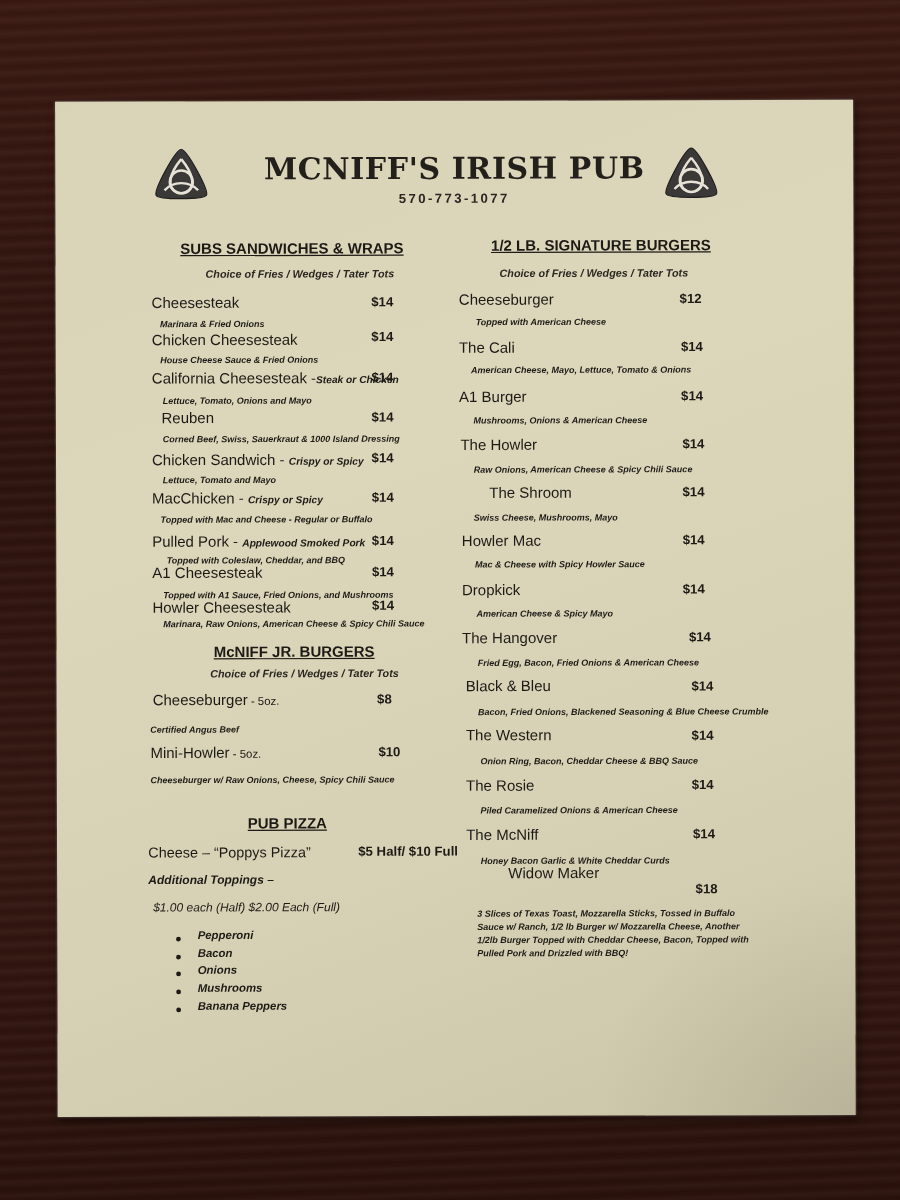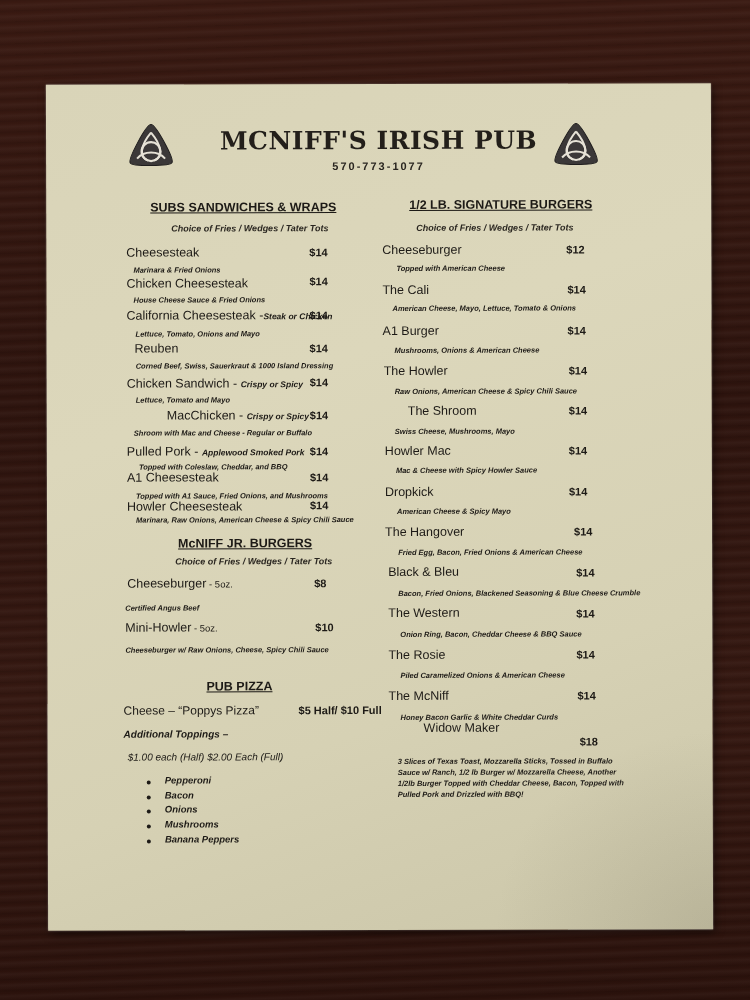--- a/index.html
+++ b/index.html
@@ -95,23 +95,23 @@
       <div class="item-name" style="left:88px; top:257px;"><span>Reuben</span><span class="sub"></span></div>
       <div class="item-price" style="left:263px; top:258px;">$14</div>
       <div class="item-desc" style="left:89px; top:277px;">Corned Beef, Swiss, Sauerkraut &amp; 1000 Island Dressing</div>
     </div>
     <div>
       <div class="item-name" style="left:80px; top:292px;"><span>Chicken Sandwich - </span><span class="sub">Crispy  or Spicy</span></div>
       <div class="item-price" style="left:263px; top:292px;">$14</div>
       <div class="item-desc" style="left:89px; top:311px;">Lettuce, Tomato and Mayo</div>
     </div>
     <div>
-      <div class="item-name" style="left:80px; top:324px;margin-left:40px;"><span>MacChicken - </span><span class="sub">Crispy  or Spicy</span></div>
+      <div class="item-name" style="left:80px; top:324px;"><span>MacChicken - </span><span class="sub">Crispy  or Spicy</span></div>
       <div class="item-price" style="left:263px; top:325px;">$14</div>
-      <div class="item-desc" style="left:87px; top:344px;">Shroom with Mac and Cheese - Regular or Buffalo</div>
+      <div class="item-desc" style="left:87px; top:344px;">Topped with Mac and Cheese - Regular or Buffalo</div>
     </div>
     <div>
       <div class="item-name" style="left:80px; top:360px;"><span>Pulled Pork - </span><span class="sub">Applewood Smoked Pork</span></div>
       <div class="item-price" style="left:263px; top:361px;">$14</div>
       <div class="item-desc" style="left:92px; top:378px;">Topped with Coleslaw, Cheddar, and BBQ</div>
     </div>
     <div>
       <div class="item-name" style="left:80px; top:386px;"><span>A1 Cheesesteak</span><span class="sub"></span></div>
       <div class="item-price" style="left:263px; top:387px;">$14</div>
       <div class="item-desc" style="left:89px; top:407px;">Topped with A1 Sauce, Fried Onions, and Mushrooms</div>

